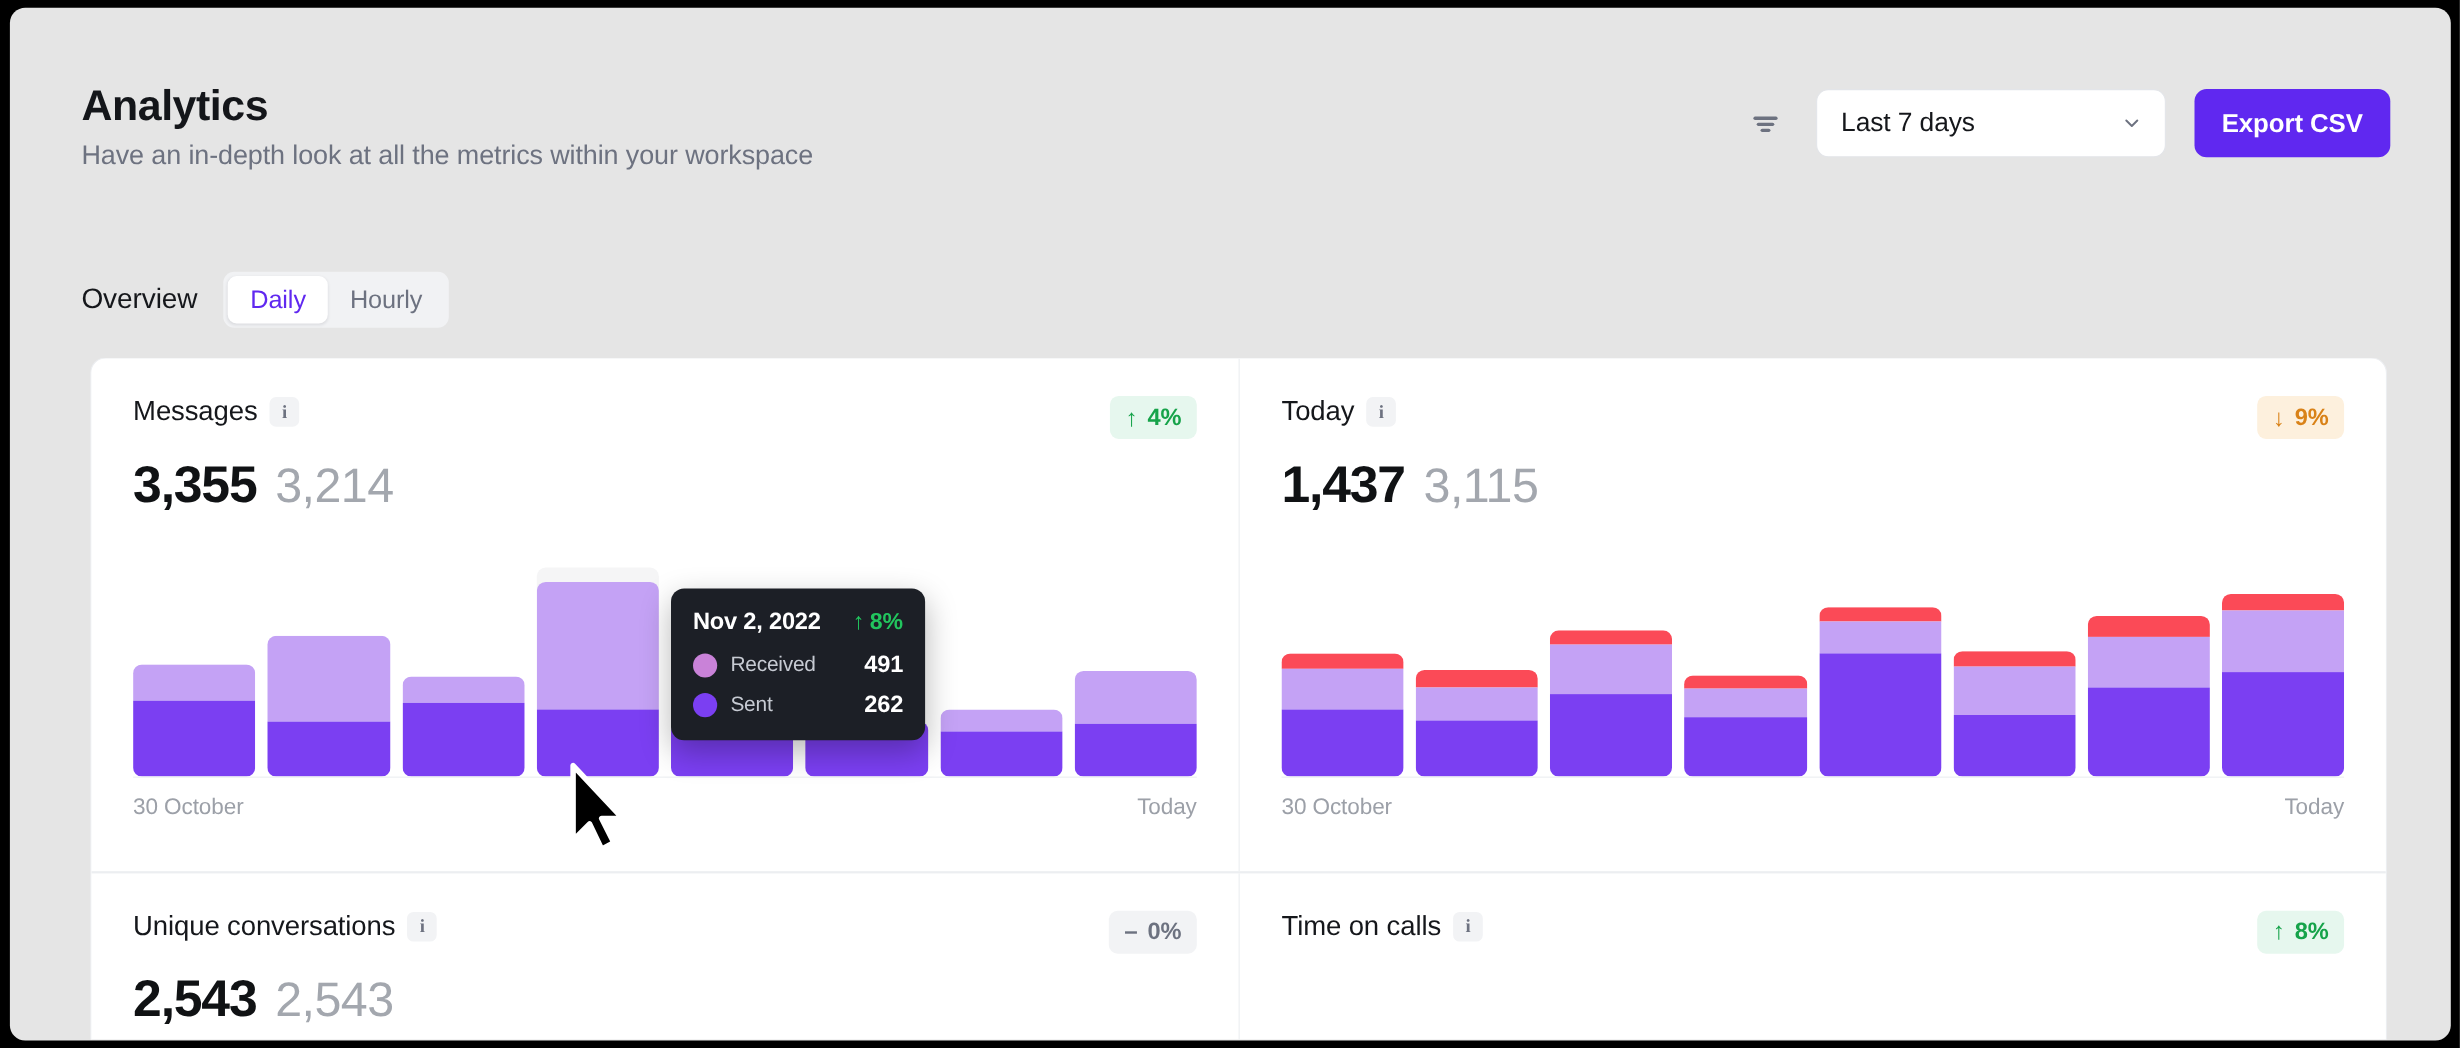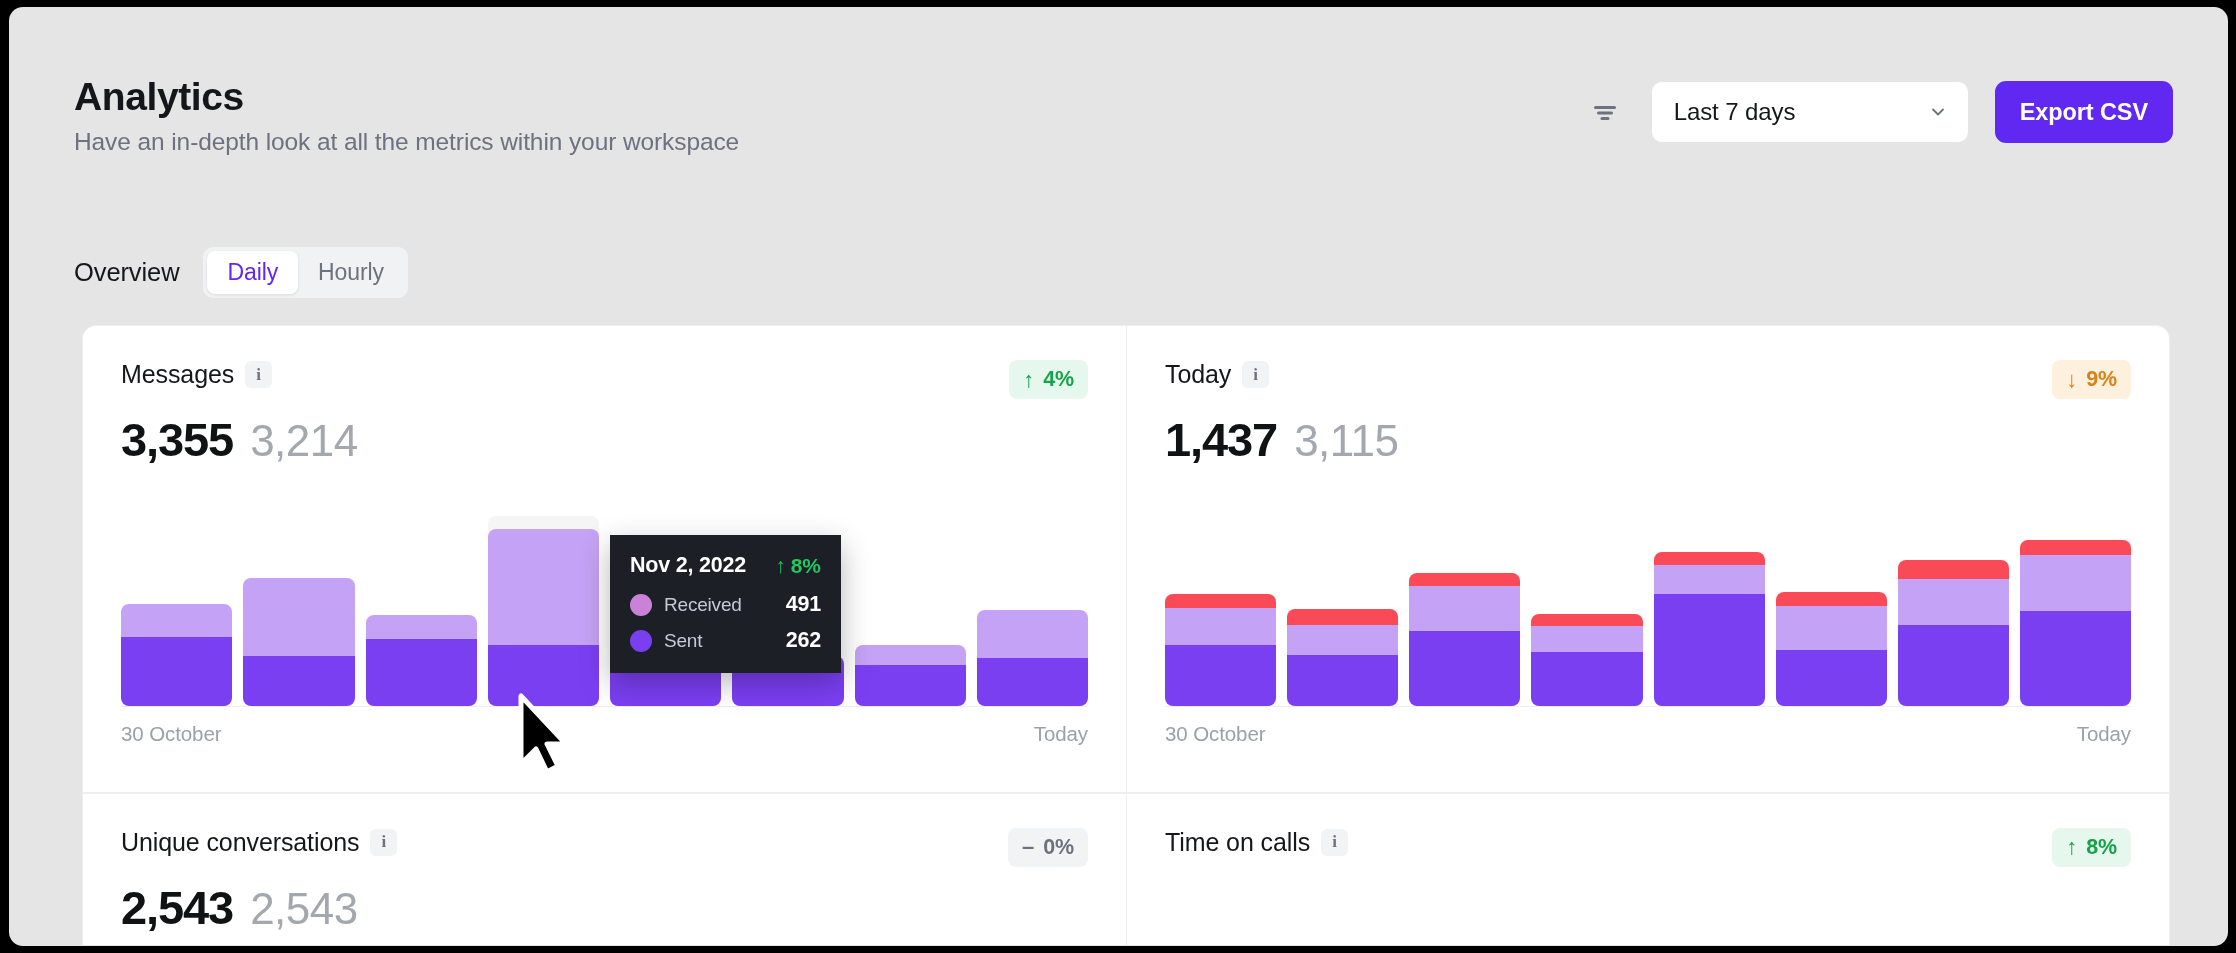--- a/index.html
+++ b/index.html
@@ -278,21 +278,21 @@
     color: #9ca0a8;
     letter-spacing: -0.1px;
   }
 
   
   .tooltip {
     position: absolute;
     left: 601px; top: 528px;
     width: 231px;
     background: #1c1f26;
-    border-radius: 0;
+    border-radius: 12px;
     padding: 18px 20px 20px 20px;
     box-shadow: 0 10px 28px rgba(0,0,0,.28);
     z-index: 40;
   }
   .tt-head {
     display: flex;
     align-items: center;
     justify-content: space-between;
     margin-bottom: 14px;
   }

